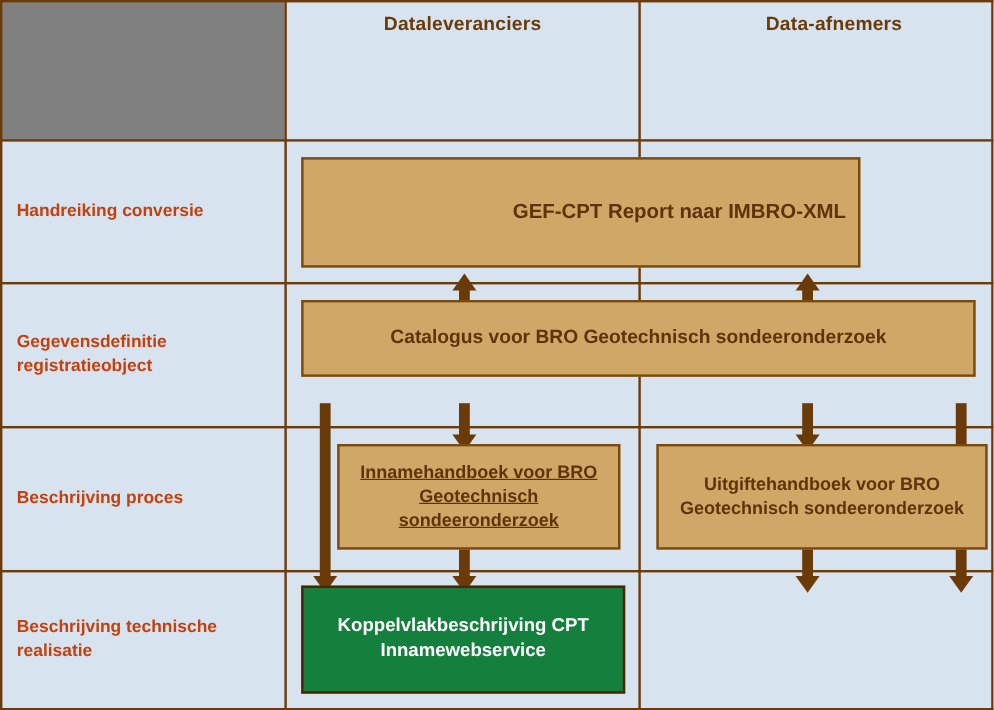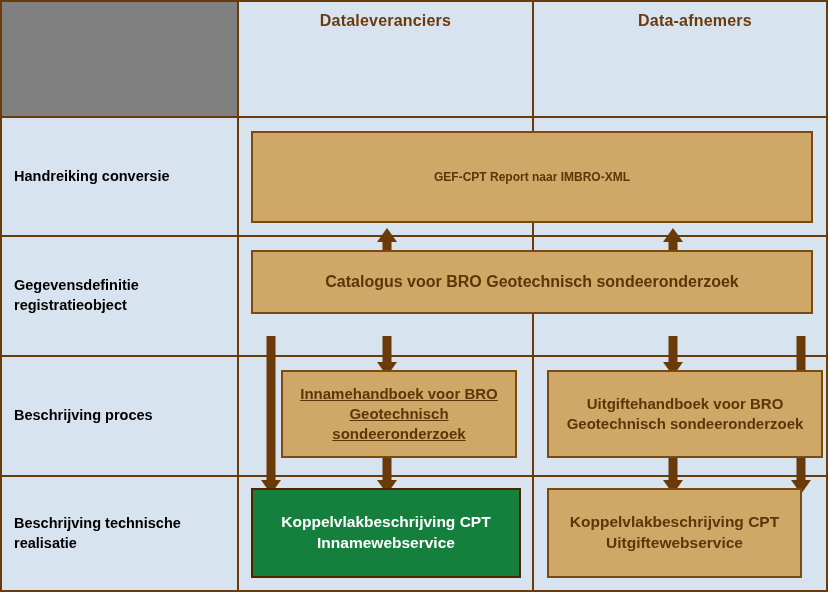--- a/index.html
+++ b/index.html
@@ -24,21 +24,21 @@
     color:#6b3a09;font-weight:bold;font-size:16px;letter-spacing:.2px;
   }
   #head-lev{left:239px;width:293px;}
   #head-afn{left:548px;width:294px;}
 
   
   .rowlabel{
     position:absolute;left:0;width:237px;
     display:flex;align-items:center;
     box-sizing:border-box;padding:0 14px;
-    color:#000000;font-weight:bold;font-size:14.5px;line-height:1.35;
+    color:#c2410c;font-weight:bold;font-size:14.5px;line-height:1.35;
   }
 
   
   .box{
     position:absolute;box-sizing:border-box;
     border:2px solid #7a4a10;
     display:flex;align-items:center;justify-content:center;
     text-align:center;font-weight:bold;line-height:1.35;
     z-index:4;
   }
@@ -107,43 +107,40 @@
   <div class="arrow down" style="left:377px;top:455px;width:20px;height:39px;">
     <div class="shaft"></div>
       <div class="head"></div>
   </div>
 
   <div class="arrow down" style="left:663px;top:455px;width:20px;height:39px;">
     <div class="shaft"></div>
       <div class="head"></div>
   </div>
 
-  <div class="box tan" style="left:251px;top:131px;width:562px;height:92px;font-size:12px;">
+  <div class="box tan" style="left:251px;top:131px;width:466px;height:92px;font-size:17px;justify-content:flex-end;">
     <span class="txt">GEF-CPT Report naar IMBRO-XML</span>
   </div>
 
   <div class="box tan" style="left:251px;top:250px;width:562px;height:64px;font-size:16px;">
     <span class="txt">Catalogus voor BRO Geotechnisch sondeeronderzoek</span>
   </div>
 
   <div class="box tan" style="left:281px;top:370px;width:236px;height:88px;font-size:15px;text-decoration:underline;">
     <span class="txt">Innamehandboek voor BRO Geotechnisch sondeeronderzoek</span>
   </div>
 
   <div class="box tan" style="left:547px;top:370px;width:276px;height:88px;font-size:15px;">
     <span class="txt">Uitgiftehandboek voor BRO Geotechnisch sondeeronderzoek</span>
   </div>
 
   <div class="box dark" style="left:251px;top:488px;width:270px;height:90px;font-size:15.5px;">
     <span class="txt">Koppelvlakbeschrijving CPT Innamewebservice</span>
   </div>
 
-  <div class="box tan" style="left:547px;top:488px;width:255px;height:90px;font-size:15.5px;">
-    <span class="txt">Koppelvlakbeschrijving CPT Uitgiftewebservice</span>
-  </div>
 
   <div class="hline" style="top:116px;"></div>
   <div class="hline" style="top:235px;"></div>
   <div class="hline" style="top:355px;"></div>
   <div class="hline" style="top:475px;"></div>
   <div class="hline" style="top:590px;"></div>
   <div class="hline" style="top:0px;"></div>
 
   <div class="vline" style="left:237px;top:0;height:592px;"></div>
   <div class="vline" style="left:532px;top:0;height:592px;"></div>

